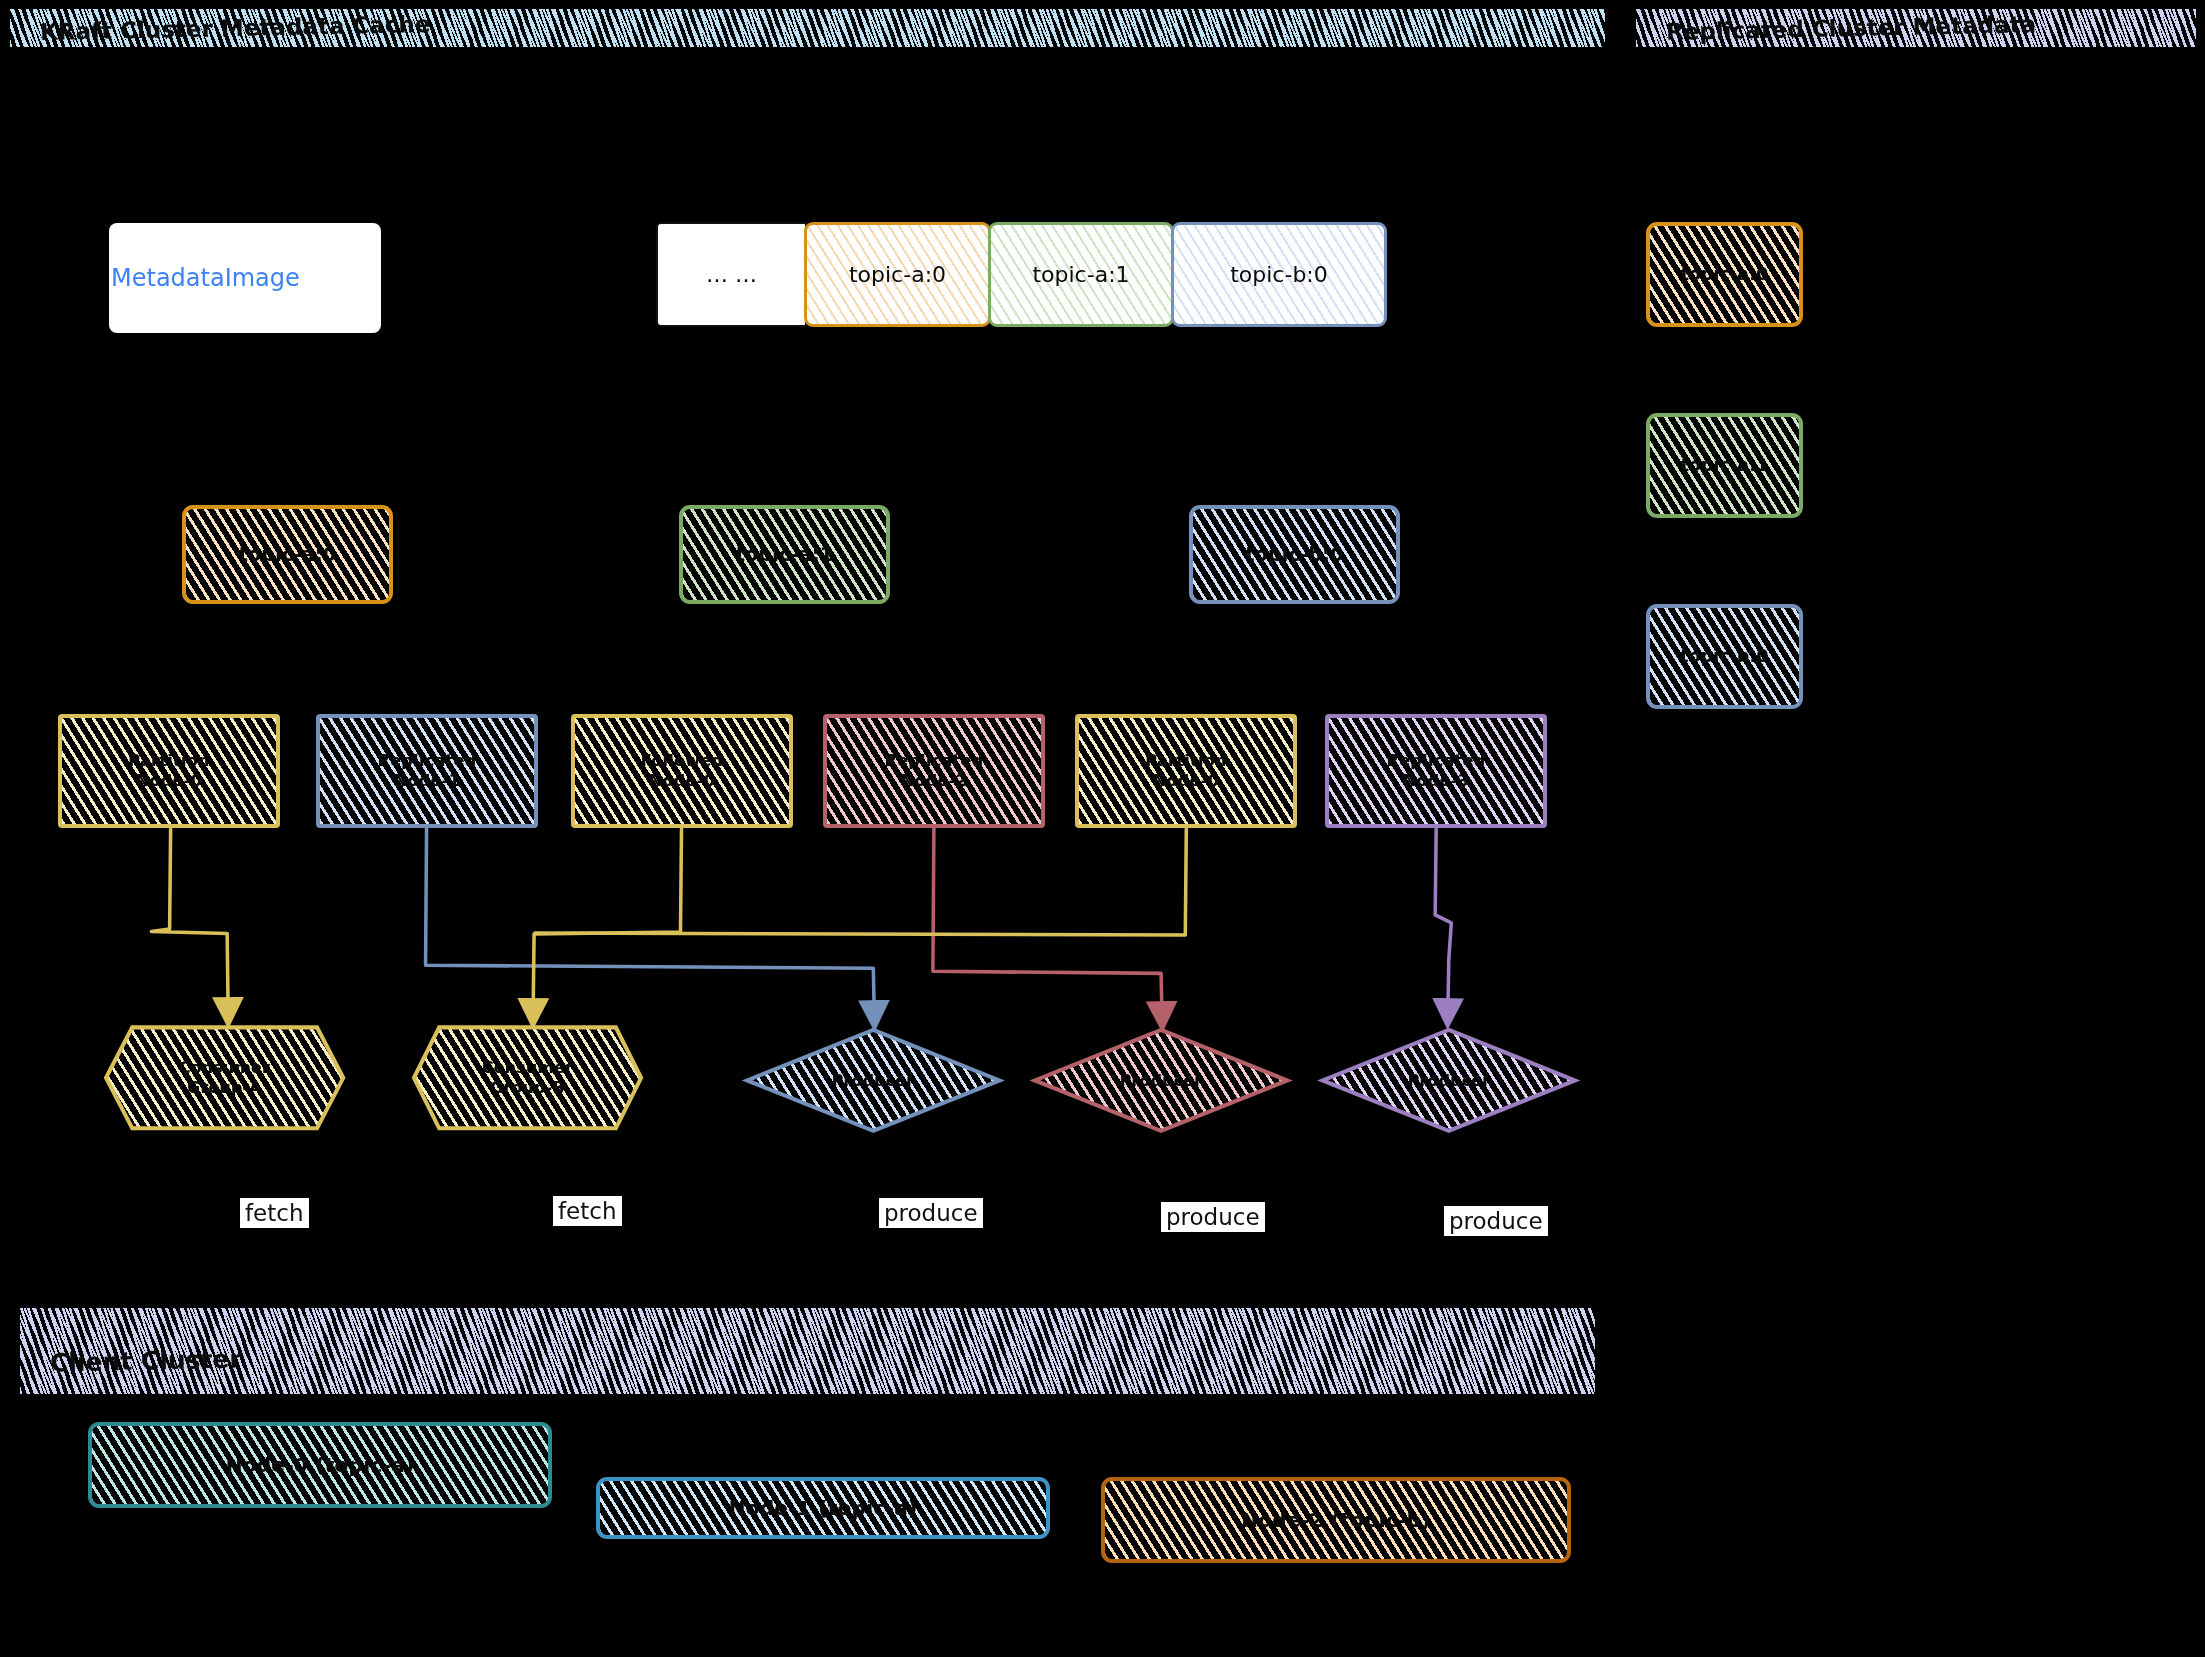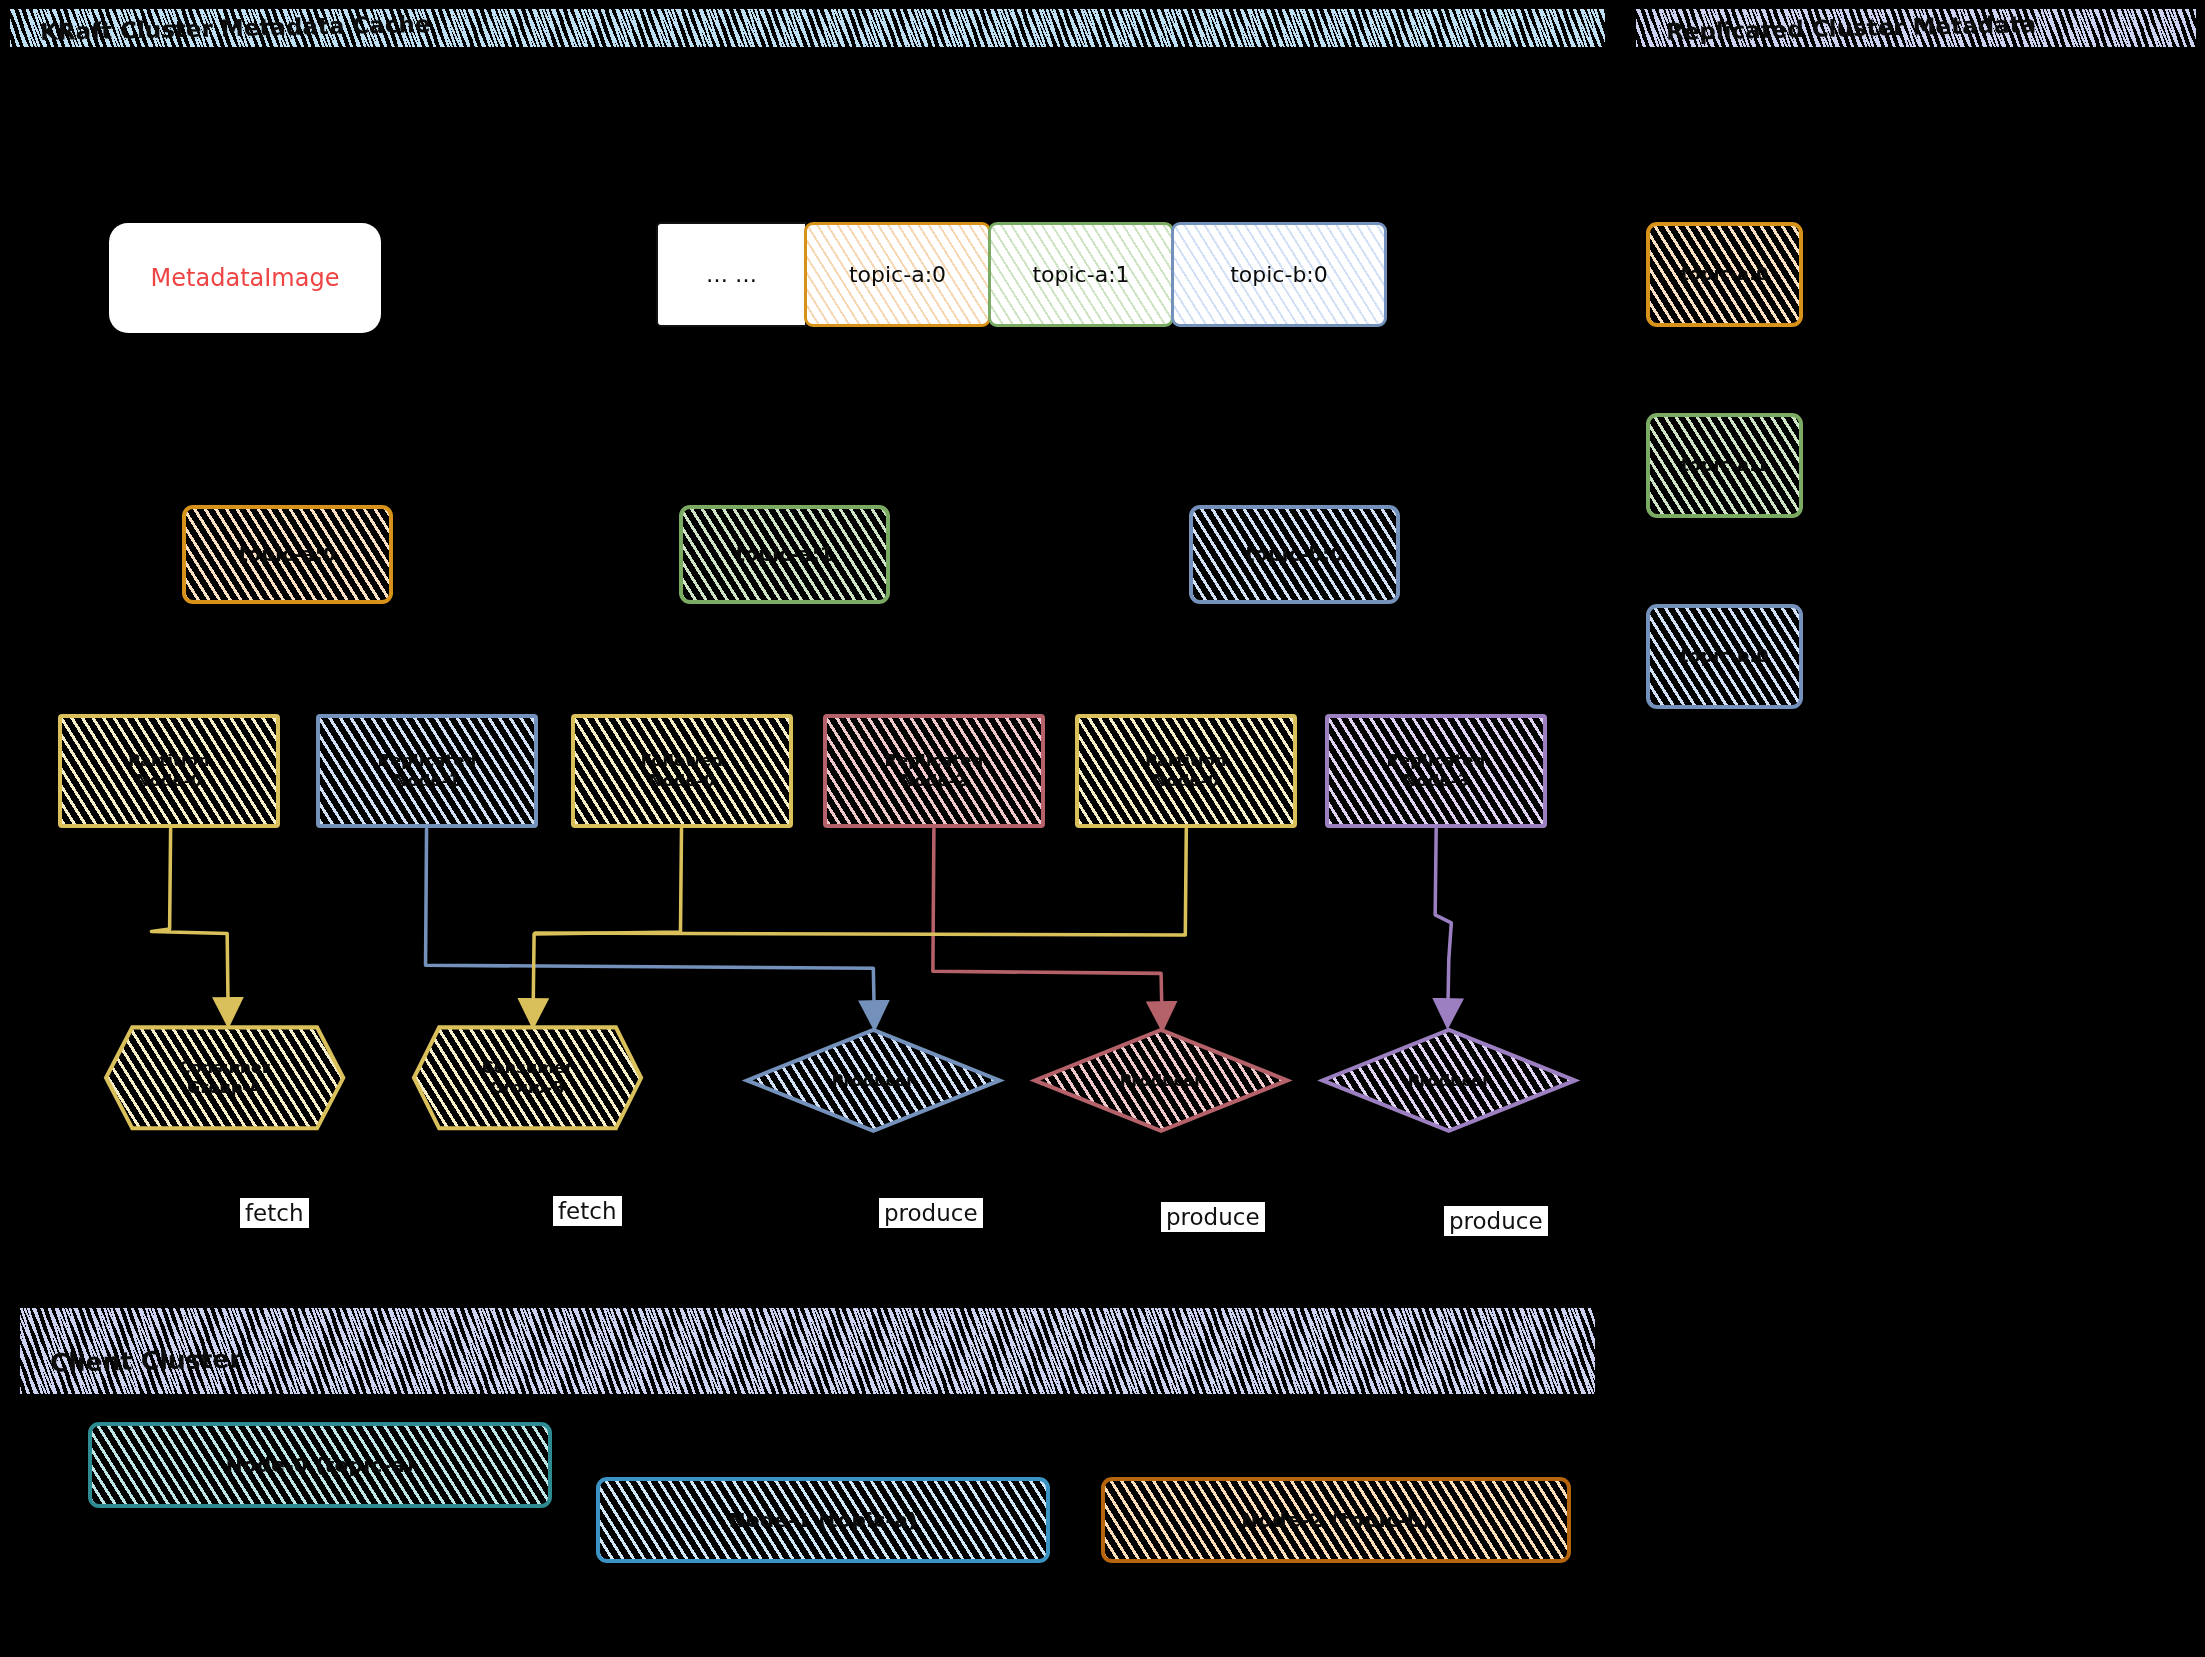--- a/index.html
+++ b/index.html
@@ -34,22 +34,22 @@
   .cell span{position:relative;z-index:3;font-size:22px;color:#0b0b0b;}
 
   
   svg.wires{position:absolute;left:0;top:0;width:2205px;height:1658px;z-index:2;
             pointer-events:none;}
 
   .tag{position:absolute;background:#fff;color:#111;font-size:23px;
        padding:2px 5px;z-index:6;white-space:nowrap;margin-left:48px;}
 
   .white-box{position:absolute;background:#fff;border:1.5px solid #fff;
-    border-radius:18px;display:flex;align-items:center;justify-content:center;
-    font-size:24px;color:#ef4444;box-shadow:0 0 0 1px #fff;}
+    border-radius:7px;display:flex;align-items:center;justify-content:flex-start;
+    font-size:24px;color:#3b82f6;box-shadow:0 0 0 1px #fff;}
 </style>
 </head>
 <body>
 
 <div class="stage">
 
   <div class="band" style="left:10px;top:9px;width:1595px;height:38px;
               background:repeating-linear-gradient(72deg,#bfe0f2 0 2.5px,transparent 2.5px 6.6px),
                          repeating-linear-gradient(66deg,#bfe0f2 0 2px,transparent 2px 7.6px);">
     <div class="bandtxt">KRaft Cluster Metadata Cache</div>
@@ -229,21 +229,21 @@
   <div class="tag" style="left:192px;top:1198px;">fetch</div>
   <div class="tag" style="left:505px;top:1196px;">fetch</div>
   <div class="tag" style="left:831px;top:1198px;">produce</div>
   <div class="tag" style="left:1113px;top:1202px;">produce</div>
   <div class="tag" style="left:1396px;top:1206px;">produce</div>
 
   <div class="box rnd" style="left:88px;top:1422px;width:464px;height:86px;border:4.5px solid #2e8b92;
               background:repeating-linear-gradient(58deg,#bfe6e6 0 3px,transparent 3px 9px);">
     <span class="lbl" style="font-size:20px;">Node-0 (topic-a)</span>
   </div>
-  <div class="box rnd" style="left:596px;top:1477px;width:454px;height:86px;border:4.5px solid #3b93c4;
+  <div class="box rnd" style="left:596px;top:1477px;width:454px;height:62px;border:4.5px solid #3b93c4;
               background:repeating-linear-gradient(58deg,#cfe7f7 0 3px,transparent 3px 9px);">
     <span class="lbl" style="font-size:20px;">Node-1 (topic-a)</span>
   </div>
   <div class="box rnd" style="left:1101px;top:1477px;width:470px;height:86px;border:4.5px solid #b5650d;
               background:repeating-linear-gradient(58deg,#fbddb8 0 3px,transparent 3px 9px);">
     <span class="lbl" style="font-size:20px;">Node-2 (topic-b)</span>
   </div>
 
 </div>
 

